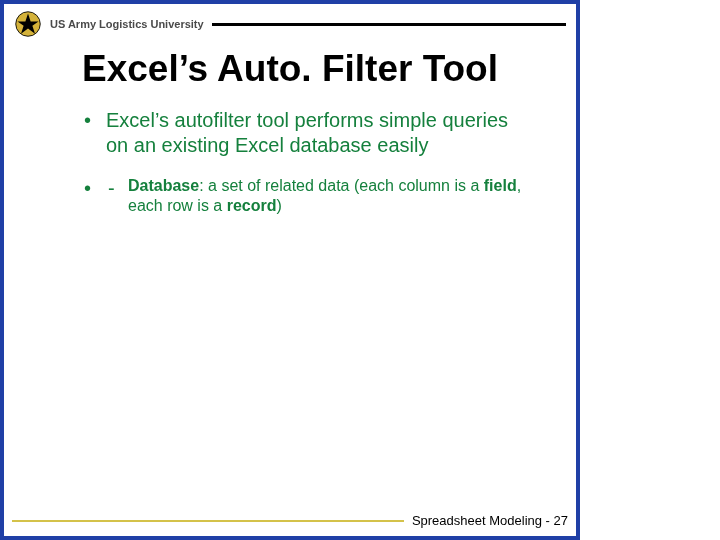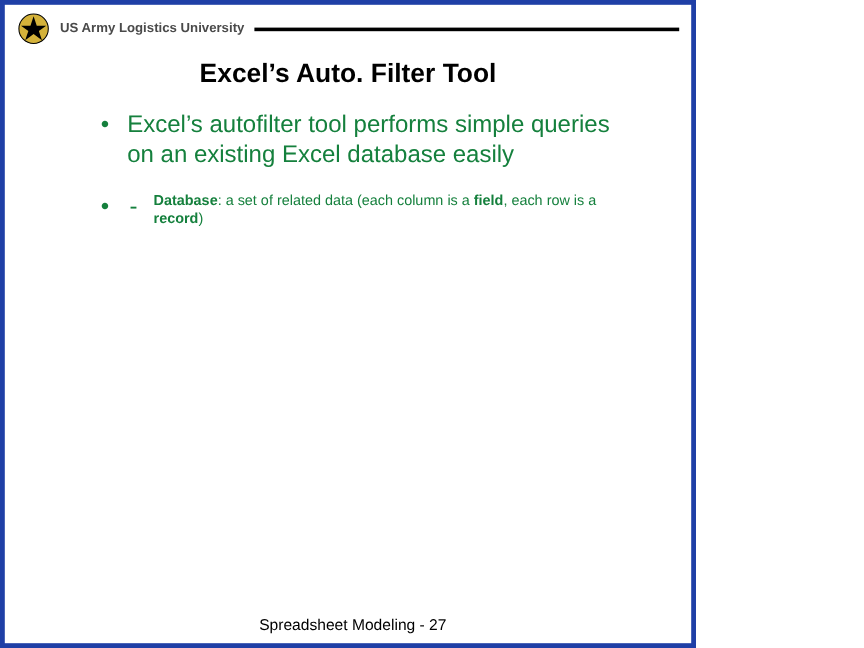--- a/index.html
+++ b/index.html
@@ -34,21 +34,21 @@
     font-size: 11px;
     color: #4a4a4a;
     white-space: nowrap;
   }
   .rule {
     border-top: 3px solid #000;
     flex: 1;
     height: 0;
   }
   .title {
-    font-size: 22px;
+    font-size: 37px;
     font-weight: bold;
     color: #000;
     text-align: center;
     margin: 10px 40px 18px 40px;
     font-family: Arial, Helvetica, sans-serif;
   }
   .content {
     padding: 0 50px 0 80px;
     font-size: 20px;
     line-height: 1.25;
@@ -71,39 +71,38 @@
     line-height: 1.25;
   }
   ul.lvl2 {
     list-style: none;
     margin-top: 12px;
   }
   ul.lvl2 > li {
     position: relative;
     padding-left: 22px;
     margin-bottom: 14px;
-    font-size: 12px;
+    font-size: 16px;
   }
   ul.lvl2 > li::before {
     content: "-";
     position: absolute;
     left: 2px;
     top: 0;
     font-size: 20px;
     line-height: 1.25;
   }
   .bold { font-weight: bold; }
   .footer {
     position: absolute;
     right: 8px;
     bottom: 8px;
     display: flex;
     align-items: center;
     width: calc(100% - 16px);
-    flex-direction: column;
   }
   .footer .frule {
     flex: 1;
     height: 0;
     border-top: 2px solid #d4c24a;
   }
   .footer .ftext {
     font-size: 13px;
     color: #000;
     margin-left: 8px;

